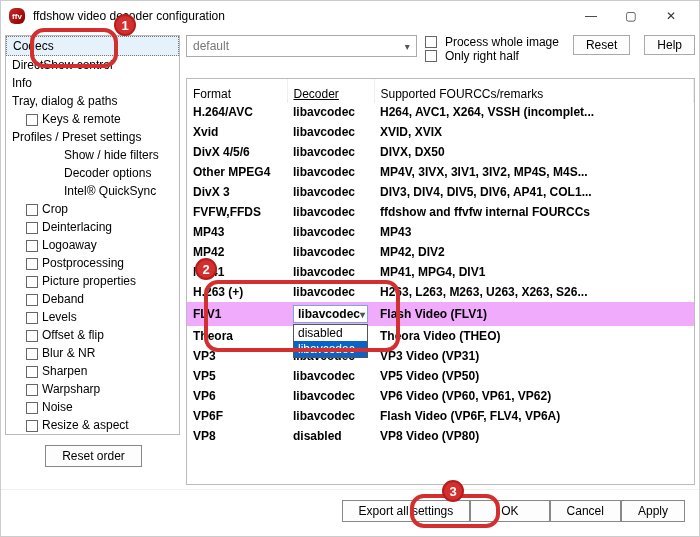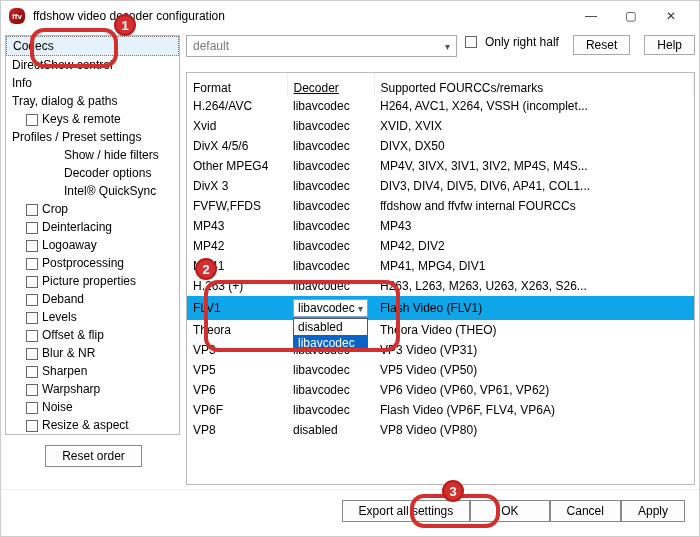--- a/index.html
+++ b/index.html
@@ -25,24 +25,24 @@
 
 .toprow { display: flex; gap: 8px; align-items: flex-start; margin-bottom: 15px; }
 .preset-select { flex: 1; height: 22px; border: 1px solid #aaa; display: flex; align-items: center; padding: 0 6px; color:#777; justify-content: space-between; }
 .chev { font-size:10px; color:#555;}
 .chkline { display:flex; align-items:center; gap:4px; font-size:12px; }
 .topbtn { border:1px solid #aaa; padding:2px 12px; background:#fdfdfd; margin-left:6px; }
 
 .table-wrap { flex:1; border:1px solid #bbb; overflow-y:auto; margin-bottom:4px; }
 table { width:100%; border-collapse: collapse; }
 th { text-align:left; font-weight:normal; padding:4px 6px; border-bottom:1px solid #ddd; border-right:1px solid #eee; background:#fff; position:sticky; top:4px;}
-td { padding:3px 6px; white-space: nowrap; overflow:hidden; text-overflow: ellipsis; }
+td { padding:3px 6px; white-space: nowrap; overflow:hidden; text-overflow: ellipsis; font-weight: bold; }
 .col-fmt { width: 100px; }
 .col-dec { width: 80px; text-decoration: underline; }
-tr.highlight td { background:#0ea5e9; }
+tr.highlight td { background:#f0abfc; }
 .decoder-dd { display:flex; align-items:center; justify-content:space-between; border:1px solid #7aa7d8; padding:0 4px; background:#fff; width:75px; height:18px;}
 .dd-list { position:absolute; background:#fff; border:1px solid #555; width:75px; }
 .dd-opt { padding:1px 4px; }
 .dd-opt.sel { background:#0a64c8; color:#fff; }
 
 .reset-order-wrap { display:flex; justify-content:center; padding:6px 0; }
 .btn { border:1px solid #888; background:#fdfdfd; padding:3px 16px; }
 
 .footer { display:flex; justify-content:flex-end; padding:10px 14px 14px; border-top:1px solid #eee;}
 
@@ -97,20 +97,24 @@
 
     <div class="main">
       <div class="toprow">
         <div class="preset-select">
           <span>default</span>
           <span class="chev">▾</span>
         </div>
         <div style="display:flex; flex-direction:column; gap:0;">
           <label class="chkline">
               <span class="chk"></span>
+              <span>Process whole image</span>
+            </label>
+          <label class="chkline">
+              <span class="chk"></span>
               <span>Only right half</span>
             </label>
         </div>
         <button class="topbtn">Reset</button>
         <button class="topbtn">Help</button>
       </div>
 
       <div class="table-wrap" style="position:relative;">
         <table>
           <thead>

